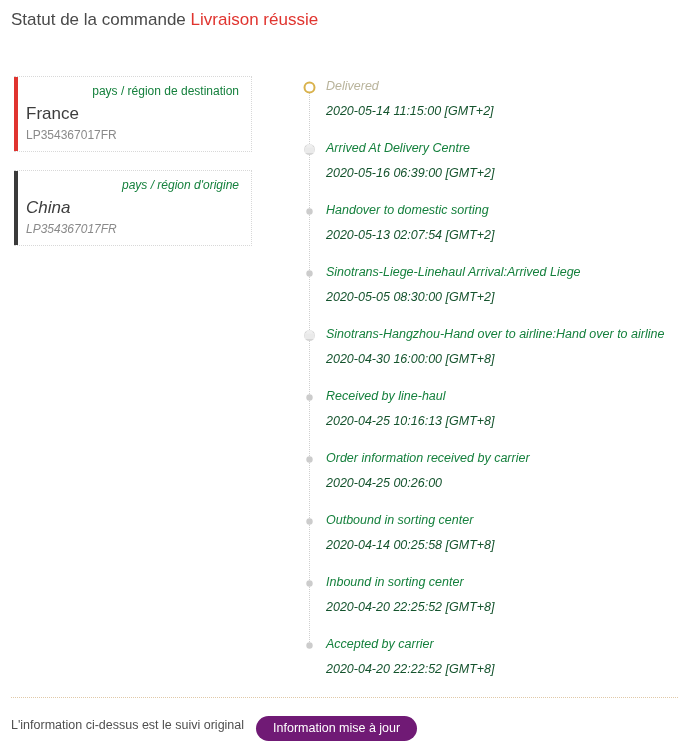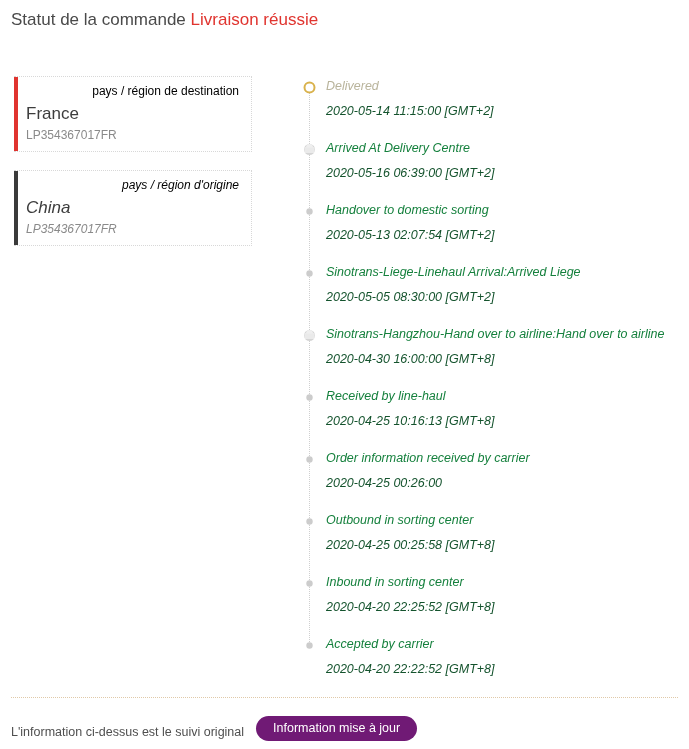--- a/index.html
+++ b/index.html
@@ -59,21 +59,21 @@
     width: 4px;
     height: 100%;
   }
   .accent-red   { background: #e0342f; }
   .accent-dark  { background: #3a3a3a; }
 
   .card-label {
     text-align: right;
     font-size: 12px;
     line-height: 16px;
-    color: #000000;
+    color: #15803d;
     padding-right: 1px;
   }
   .card-country {
     font-size: 17px;
     line-height: 24px;
     color: #3d3d3d;
     margin-top: 3px;
   }
   .card-code {
     font-size: 12px;
@@ -134,21 +134,21 @@
     left: 11px;
     top: 697px;
     width: 667px;
     border-top: 1px dotted #e0c9a8;
   }
   .footer {
     position: absolute;
     left: 11px;
     top: 716px;
     display: flex;
-    align-items: flex-end;
+    align-items: flex-start;
   }
   .footer-note {
     font-size: 12.5px;
     line-height: 18px;
     color: #4f4f4f;
     white-space: nowrap;
   }
   .update-button {
     margin-left: 12px;
     display: inline-flex;
@@ -267,21 +267,21 @@
     <div class="tl-time">2020-04-25 00:26:00</div>
   </div>
 
   <div class="tl-event">
     <span class="tl-marker">
       <svg width="13" height="13" viewBox="0 0 13 13">
           <circle cx="6.5" cy="6.5" r="3.2" fill="#cccccc"></circle>
         </svg>
     </span>
     <div class="tl-title">Outbound in sorting center</div>
-    <div class="tl-time">2020-04-25 00:25:58 [GMT+8]</div>
+    <div class="tl-time">2020-04-14 00:25:58 [GMT+8]</div>
   </div>
 
   <div class="tl-event">
     <span class="tl-marker">
       <svg width="13" height="13" viewBox="0 0 13 13">
           <circle cx="6.5" cy="6.5" r="3.2" fill="#cccccc"></circle>
         </svg>
     </span>
     <div class="tl-title">Inbound in sorting center</div>
     <div class="tl-time">2020-04-20 22:25:52 [GMT+8]</div>

